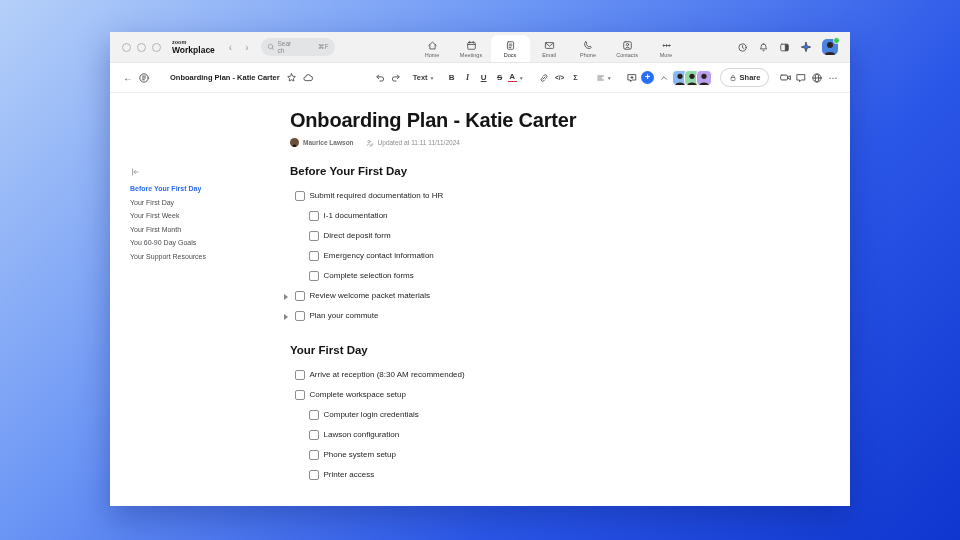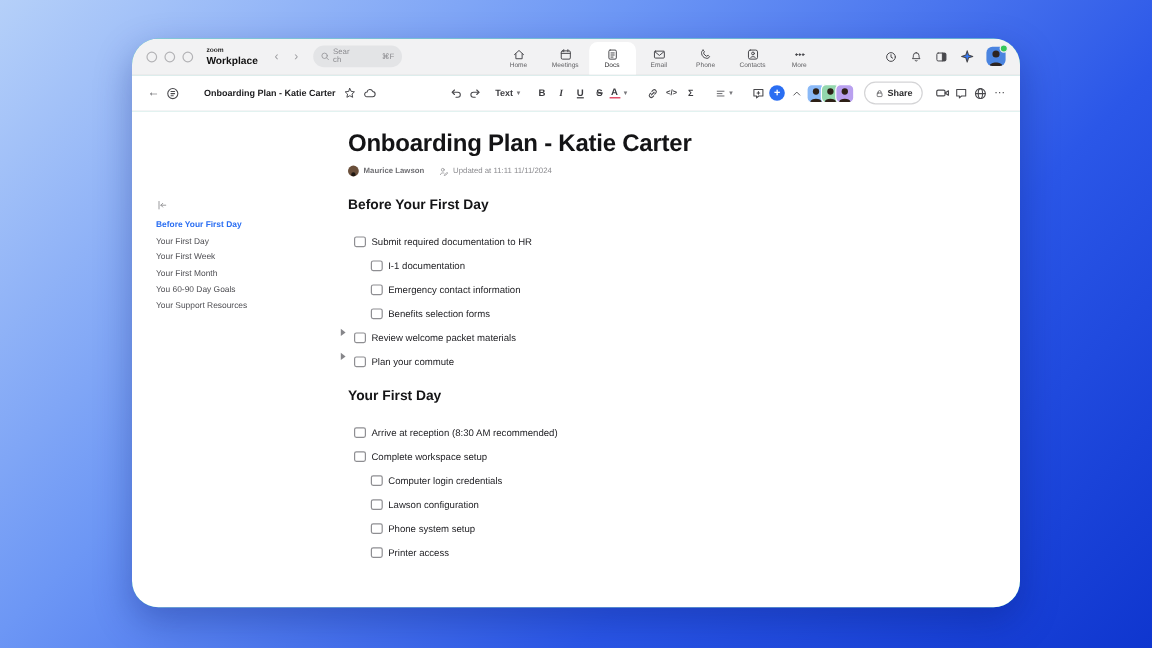--- a/index.html
+++ b/index.html
@@ -3,21 +3,21 @@
 <meta charset="utf-8">
 <style>
   html,body{margin:0;padding:0;}
   body{
     width:960px;height:540px;overflow:hidden;position:relative;
     font-family:"Liberation Sans","DejaVu Sans",sans-serif;
     background:linear-gradient(135deg,#b5d0f9 0%,#6d97f5 35%,#2b57e8 68%,#0f36cf 100%);
   }
   .window{
     position:absolute;left:110px;top:32px;width:740px;height:474px;
-    background:#14b8a6;border-radius:22px;overflow:hidden;
+    background:#c2410c;border-radius:0;overflow:hidden;
     box-shadow:0 12px 30px rgba(10,30,120,.35);
   }
   
   .chrome{height:30px;background:#f2f2f3;display:flex;align-items:center;position:relative;border-bottom:1px solid #e6e6e8;}
   .traffic{display:flex;gap:6px;margin-left:12px;}
   .tl{width:7px;height:7px;border-radius:50%;border:1.4px solid #b3b3b6;background:transparent;}
   .brand{margin-left:11px;line-height:1;}
   .brand .zt{font-size:5.5px;font-weight:700;color:#2b2b2b;display:block;}
   .brand .zb{font-size:8.5px;font-weight:700;color:#111;display:block;margin-top:1px;}
   .navchev{display:flex;gap:13px;margin-left:14px;color:#9b9b9e;font-size:10px;}
@@ -63,21 +63,21 @@
   .outline-item{font-size:7px;color:#4d4d52;margin-bottom:6.5px;line-height:1;}
   .outline-item.active{color:#2a6ef2;font-weight:700;}
   .doc{margin-left:180px;width:340px;padding-top:15px;}
   .doc-h1{font-size:20px;font-weight:800;color:#141416;letter-spacing:-.2px;margin:0;line-height:1.2;}
   .byline{display:flex;align-items:center;gap:4px;margin-top:6px;}
   .byline .bav{width:9px;height:9px;border-radius:50%;overflow:hidden;background:#6a4f3b;position:relative;}
   .byline .bname{font-size:6.5px;color:#6f6f73;font-weight:600;margin-right:8px;}
   .byline .bupd{font-size:6.5px;color:#8b8b8f;}
   .sec-h2{font-size:11.5px;font-weight:700;color:#141416;margin:18px 0 0 0;}
   .cklist{margin-top:9px;}
-  .ckrow{display:flex;align-items:flex-end;height:20px;position:relative;padding-left:5px;}
+  .ckrow{display:flex;align-items:center;height:20px;position:relative;padding-left:5px;}
   .ckrow.lvl1{padding-left:19px;}
   .ckbox{width:7.5px;height:7.5px;border:1px solid #8e8e92;border-radius:2px;background:#fff;flex:0 0 auto;}
   .cklabel{font-size:8px;color:#242428;margin-left:5px;line-height:1;}
   .tri{position:absolute;left:-6px;top:7.5px;width:0;height:0;border-left:4.5px solid #86868a;border-top:3px solid transparent;border-bottom:3px solid transparent;}
 </style>
 </head>
 <body>
 
 <div class="window">
 
@@ -385,25 +385,29 @@
             <div class="ckrow">
               <span class="ckbox"></span>
               <span class="cklabel">Submit required documentation to HR</span>
             </div>
             <div class="ckrow lvl1">
               <span class="ckbox"></span>
               <span class="cklabel">I-1 documentation</span>
             </div>
             <div class="ckrow lvl1">
               <span class="ckbox"></span>
+              <span class="cklabel">Direct deposit form</span>
+            </div>
+            <div class="ckrow lvl1">
+              <span class="ckbox"></span>
               <span class="cklabel">Emergency contact information</span>
             </div>
             <div class="ckrow lvl1">
               <span class="ckbox"></span>
-              <span class="cklabel">Benefits selection forms</span>
+              <span class="cklabel">Complete selection forms</span>
             </div>
             <div class="ckrow">
               <span class="tri"></span>
               <span class="ckbox"></span>
               <span class="cklabel">Review welcome packet materials</span>
             </div>
             <div class="ckrow">
               <span class="tri"></span>
               <span class="ckbox"></span>
               <span class="cklabel">Plan your commute</span>

